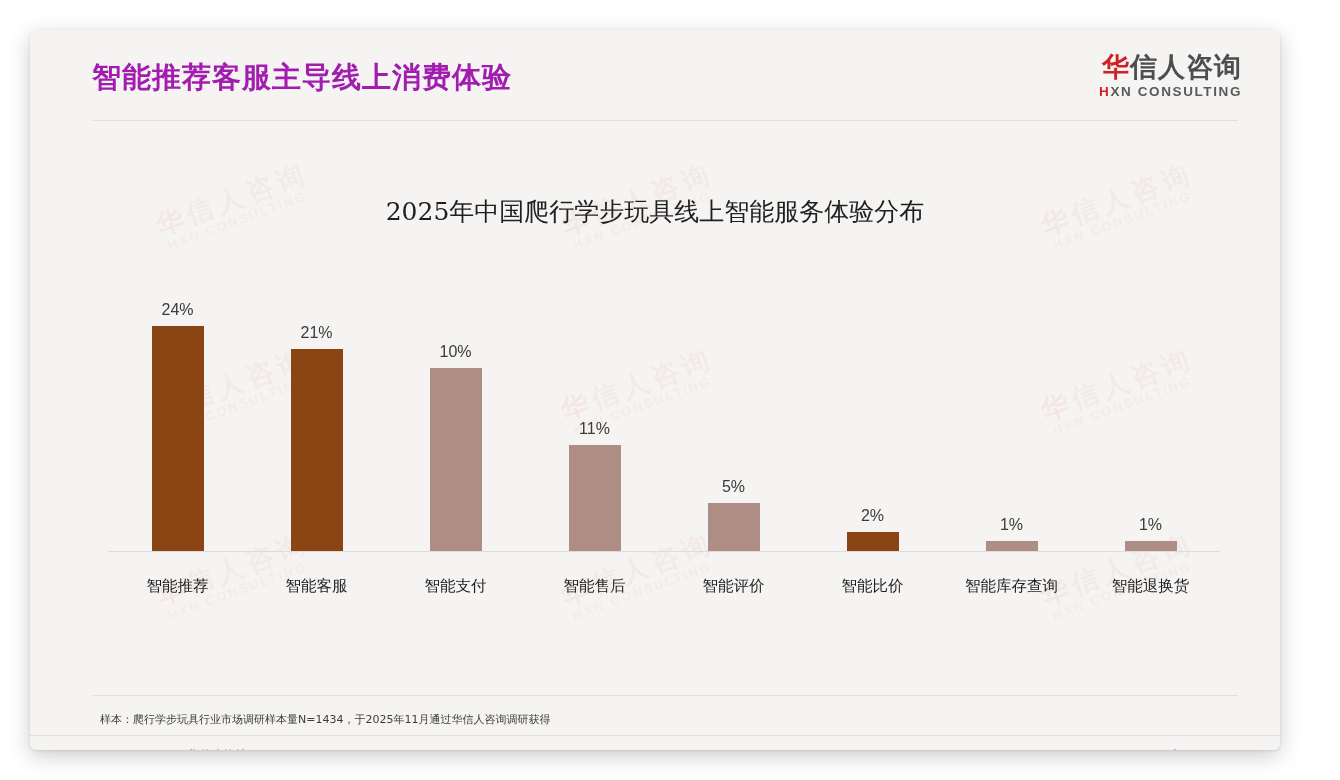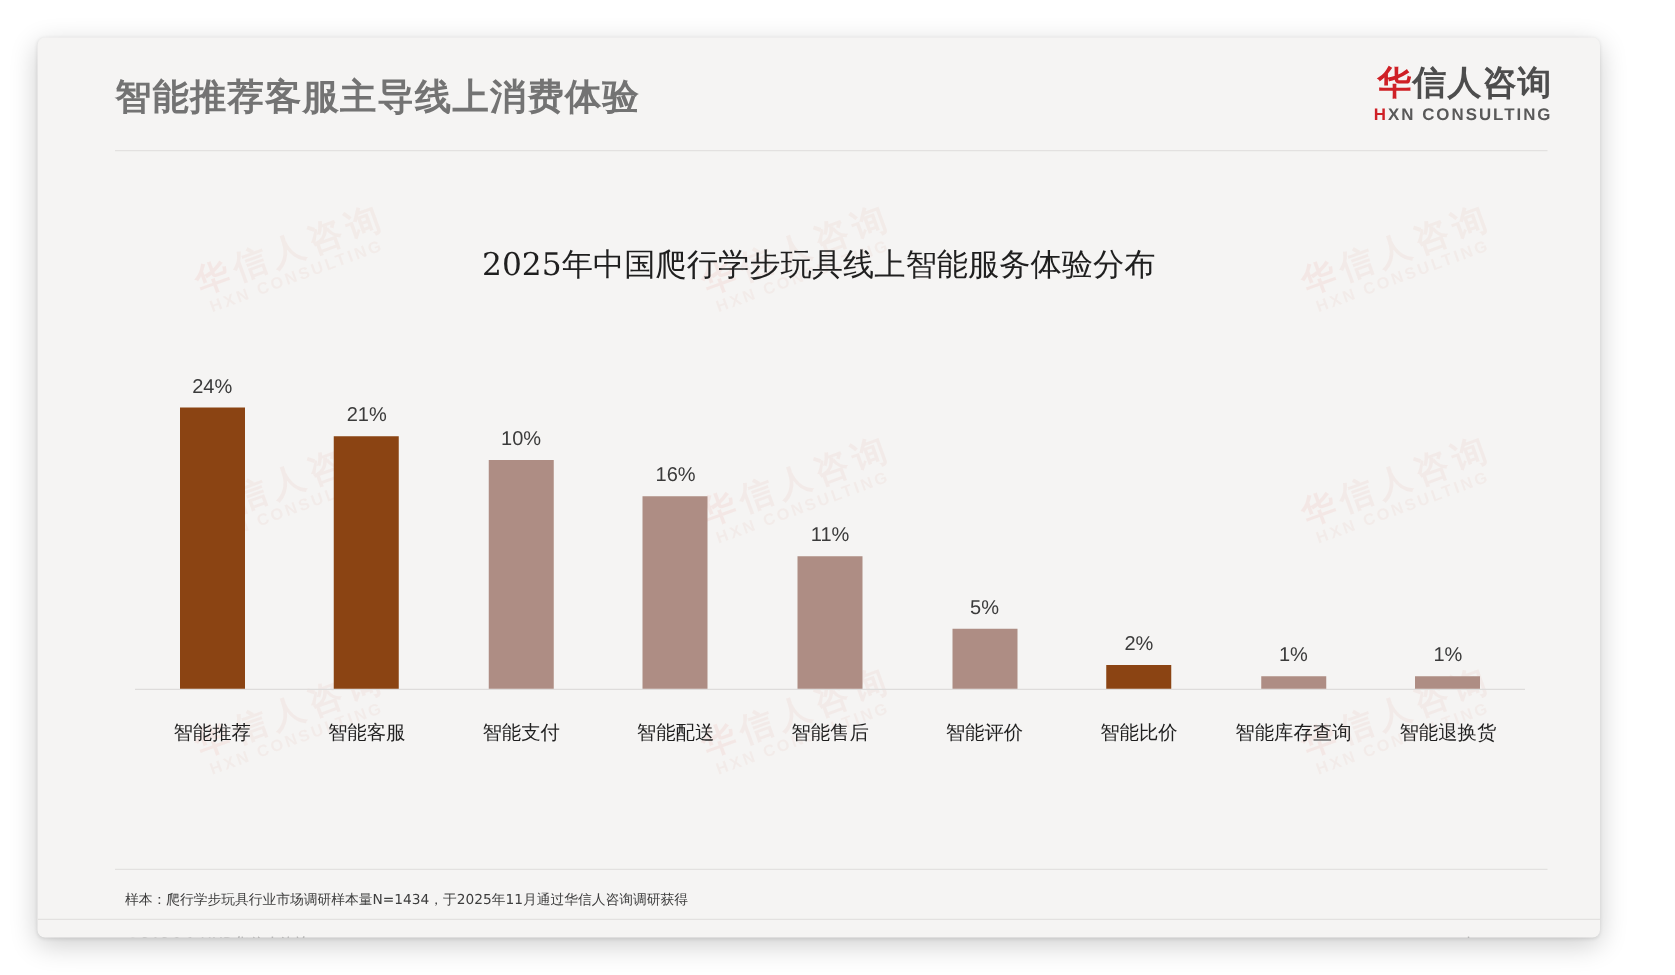--- a/index.html
+++ b/index.html
@@ -62,21 +62,21 @@
     width: 100%;
     height: 92px;
     z-index: 3;
   }
   .header-title {
     position: absolute;
     left: 62px;
     top: 28px;
     font-size: 29px;
     font-weight: 700;
-    color: #737373;
+    color: #a21caf;
     letter-spacing: 1px;
     font-family: "DejaVu Sans", "Liberation Sans", sans-serif;
   }
   .logo {
     position: absolute;
     right: 38px;
     top: 22px;
     text-align: right;
   }
   .logo-cn {
@@ -289,25 +289,20 @@
           <div class="bar-value">21%</div>
           <div class="bar dark" style="height: 80.7692%;"></div>
           <div class="bar-label">智能客服</div>
         </div>
         <div class="bar-slot">
           <div class="bar-value">10%</div>
           <div class="bar" style="height: 73.0769%;"></div>
           <div class="bar-label">智能支付</div>
         </div>
         <div class="bar-slot">
-          <div class="bar-value">16%</div>
-          <div class="bar" style="height: 61.5385%;"></div>
-          <div class="bar-label">智能配送</div>
-        </div>
-        <div class="bar-slot">
           <div class="bar-value">11%</div>
           <div class="bar" style="height: 42.3077%;"></div>
           <div class="bar-label">智能售后</div>
         </div>
         <div class="bar-slot">
           <div class="bar-value">5%</div>
           <div class="bar" style="height: 19.2308%;"></div>
           <div class="bar-label">智能评价</div>
         </div>
         <div class="bar-slot">

